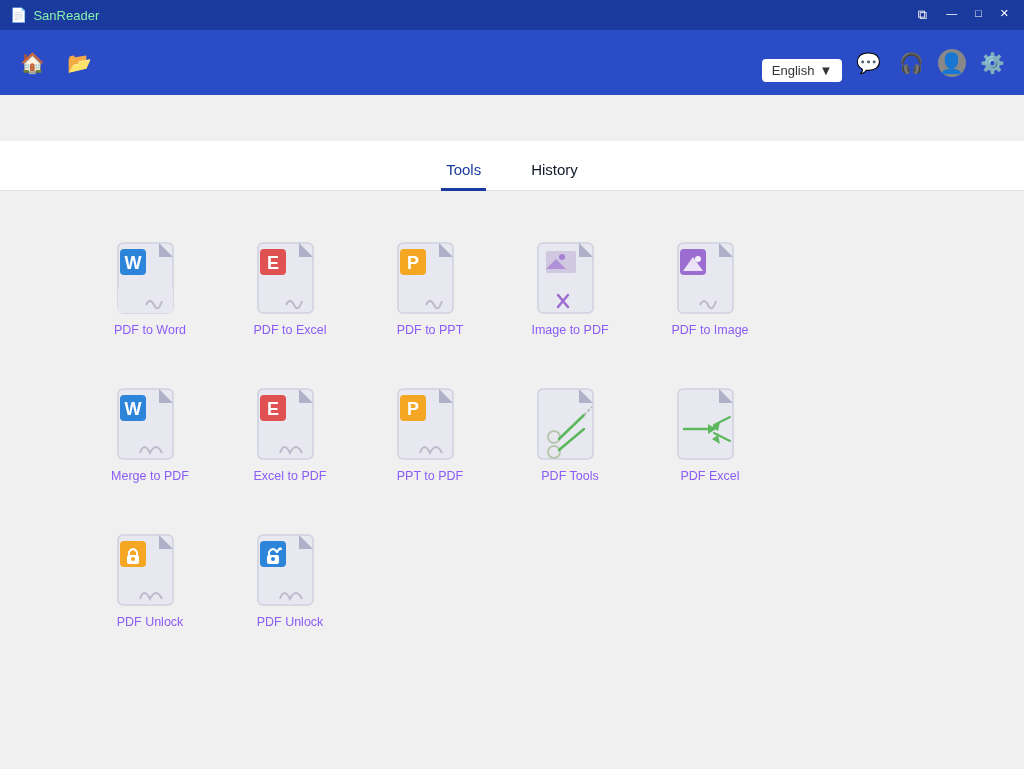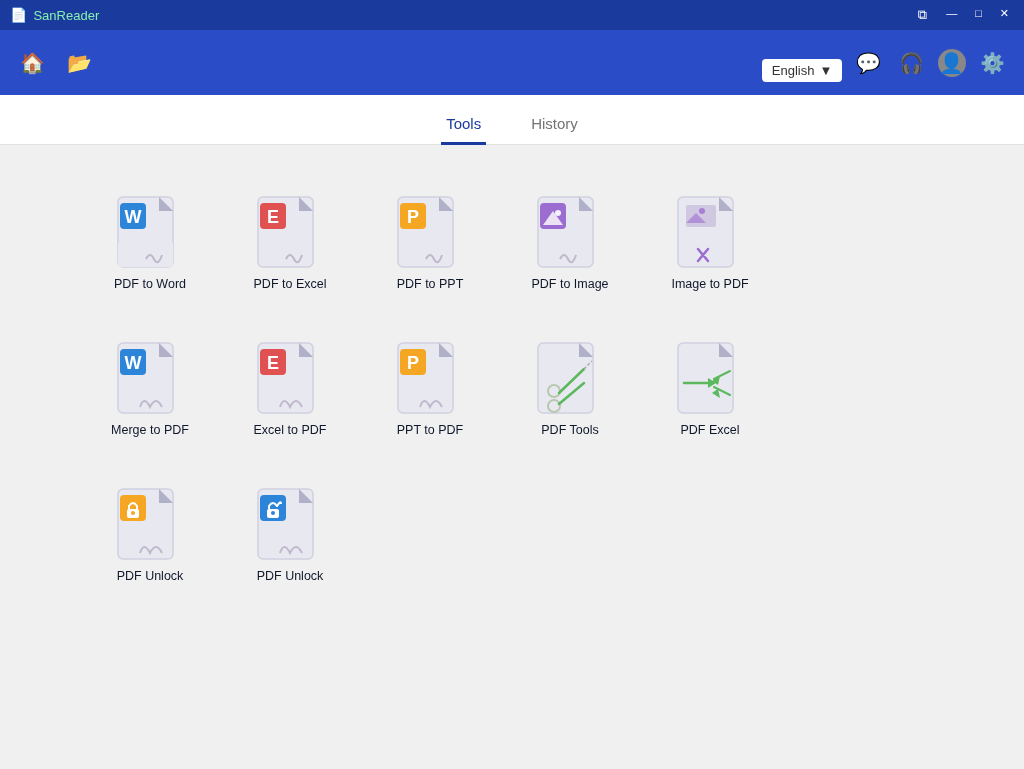--- a/index.html
+++ b/index.html
@@ -73,25 +73,26 @@
 
     
     .tabs-bar {
       background: white;
       height: 50px;
       display: flex;
       align-items: flex-end;
       justify-content: center;
       gap: 40px;
       border-bottom: 1px solid #e0e0e0;
+      margin-top: 46px;
     }
     .tab {
       padding: 10px 5px;
       font-size: 15px;
-      color: #737373;
+      color: #0f172a;
       cursor: pointer;
       border-bottom: 3px solid transparent;
       margin-bottom: -1px;
     }
     .tab.active {
       color: #1a3a9e;
       border-bottom: 3px solid #1a3a9e;
       font-weight: 500;
     }
 
@@ -117,21 +118,21 @@
       display: flex;
       flex-direction: column;
       align-items: center;
       padding: 20px 10px 10px;
       cursor: pointer;
       border-radius: 8px;
       transition: background 0.15s;
     }
     .tool-label {
       font-size: 12.5px;
-      color: #0f172a;
+      color: #8b5cf6;
       text-align: center;
     }
 
     
     .doc-svg {
       width: 72px;
       height: 82px;
     }
 
     
@@ -231,48 +232,48 @@
         </g>
       </svg>
       <span class="tool-label">PDF to PPT</span>
     </div>
 
     <div class="tool-item">
       <svg class="doc-svg" viewBox="0 0 72 82">
         <rect x="4" y="2" width="55" height="70" rx="5" fill="#e8e8f0" stroke="#d0d0e0" stroke-width="1.5"></rect>
         <polygon points="45,2 59,16 45,16" fill="#b0b0c8"></polygon>
 
+        <rect x="12" y="10" width="30" height="22" rx="2" fill="#d0c8e0"></rect>
+        <polygon points="12,28 22,18 32,28" fill="#9c6dd0" opacity="0.6"></polygon>
+        <circle cx="28" cy="16" r="3" fill="#9c6dd0" opacity="0.8"></circle>
+
+        <g transform="translate(16,50)">
+
+          <path d="M8,16 L18,4 M8,4 L18,16" stroke="#9c6dd0" stroke-width="2.5" stroke-linecap="round"></path>
+        </g>
+      </svg>
+      <span class="tool-label">Image to PDF</span>
+    </div>
+
+    <div class="tool-item">
+      <svg class="doc-svg" viewBox="0 0 72 82">
+        <rect x="4" y="2" width="55" height="70" rx="5" fill="#e8e8f0" stroke="#d0d0e0" stroke-width="1.5"></rect>
+        <polygon points="45,2 59,16 45,16" fill="#b0b0c8"></polygon>
+
         <rect x="6" y="8" width="26" height="26" rx="4" fill="#9c6dd0"></rect>
 
         <polygon points="9,30 19,16 29,30" fill="white" opacity="0.8"></polygon>
         <circle cx="24" cy="18" r="3" fill="white" opacity="0.9"></circle>
         <g transform="translate(22,52)">
           <path d="M4,12 Q8,4 12,12 Q16,20 20,8" stroke="#c0b8cc" stroke-width="2" fill="none"></path>
         </g>
       </svg>
       <span class="tool-label">PDF to Image</span>
     </div>
 
-    <div class="tool-item">
-      <svg class="doc-svg" viewBox="0 0 72 82">
-        <rect x="4" y="2" width="55" height="70" rx="5" fill="#e8e8f0" stroke="#d0d0e0" stroke-width="1.5"></rect>
-        <polygon points="45,2 59,16 45,16" fill="#b0b0c8"></polygon>
-
-        <rect x="12" y="10" width="30" height="22" rx="2" fill="#d0c8e0"></rect>
-        <polygon points="12,28 22,18 32,28" fill="#9c6dd0" opacity="0.6"></polygon>
-        <circle cx="28" cy="16" r="3" fill="#9c6dd0" opacity="0.8"></circle>
-
-        <g transform="translate(16,50)">
-
-          <path d="M8,16 L18,4 M8,4 L18,16" stroke="#9c6dd0" stroke-width="2.5" stroke-linecap="round"></path>
-        </g>
-      </svg>
-      <span class="tool-label">Image to PDF</span>
-    </div>
-
   </div>
 
   <div class="tool-row">
 
     <div class="tool-item">
       <svg class="doc-svg" viewBox="0 0 72 82">
         <rect x="4" y="2" width="55" height="70" rx="5" fill="#e8e8f0" stroke="#d0d0e0" stroke-width="1.5"></rect>
         <polygon points="45,2 59,16 45,16" fill="#b0b0c8"></polygon>
 
         <rect x="6" y="8" width="26" height="26" rx="4" fill="#2c85d8"></rect>

